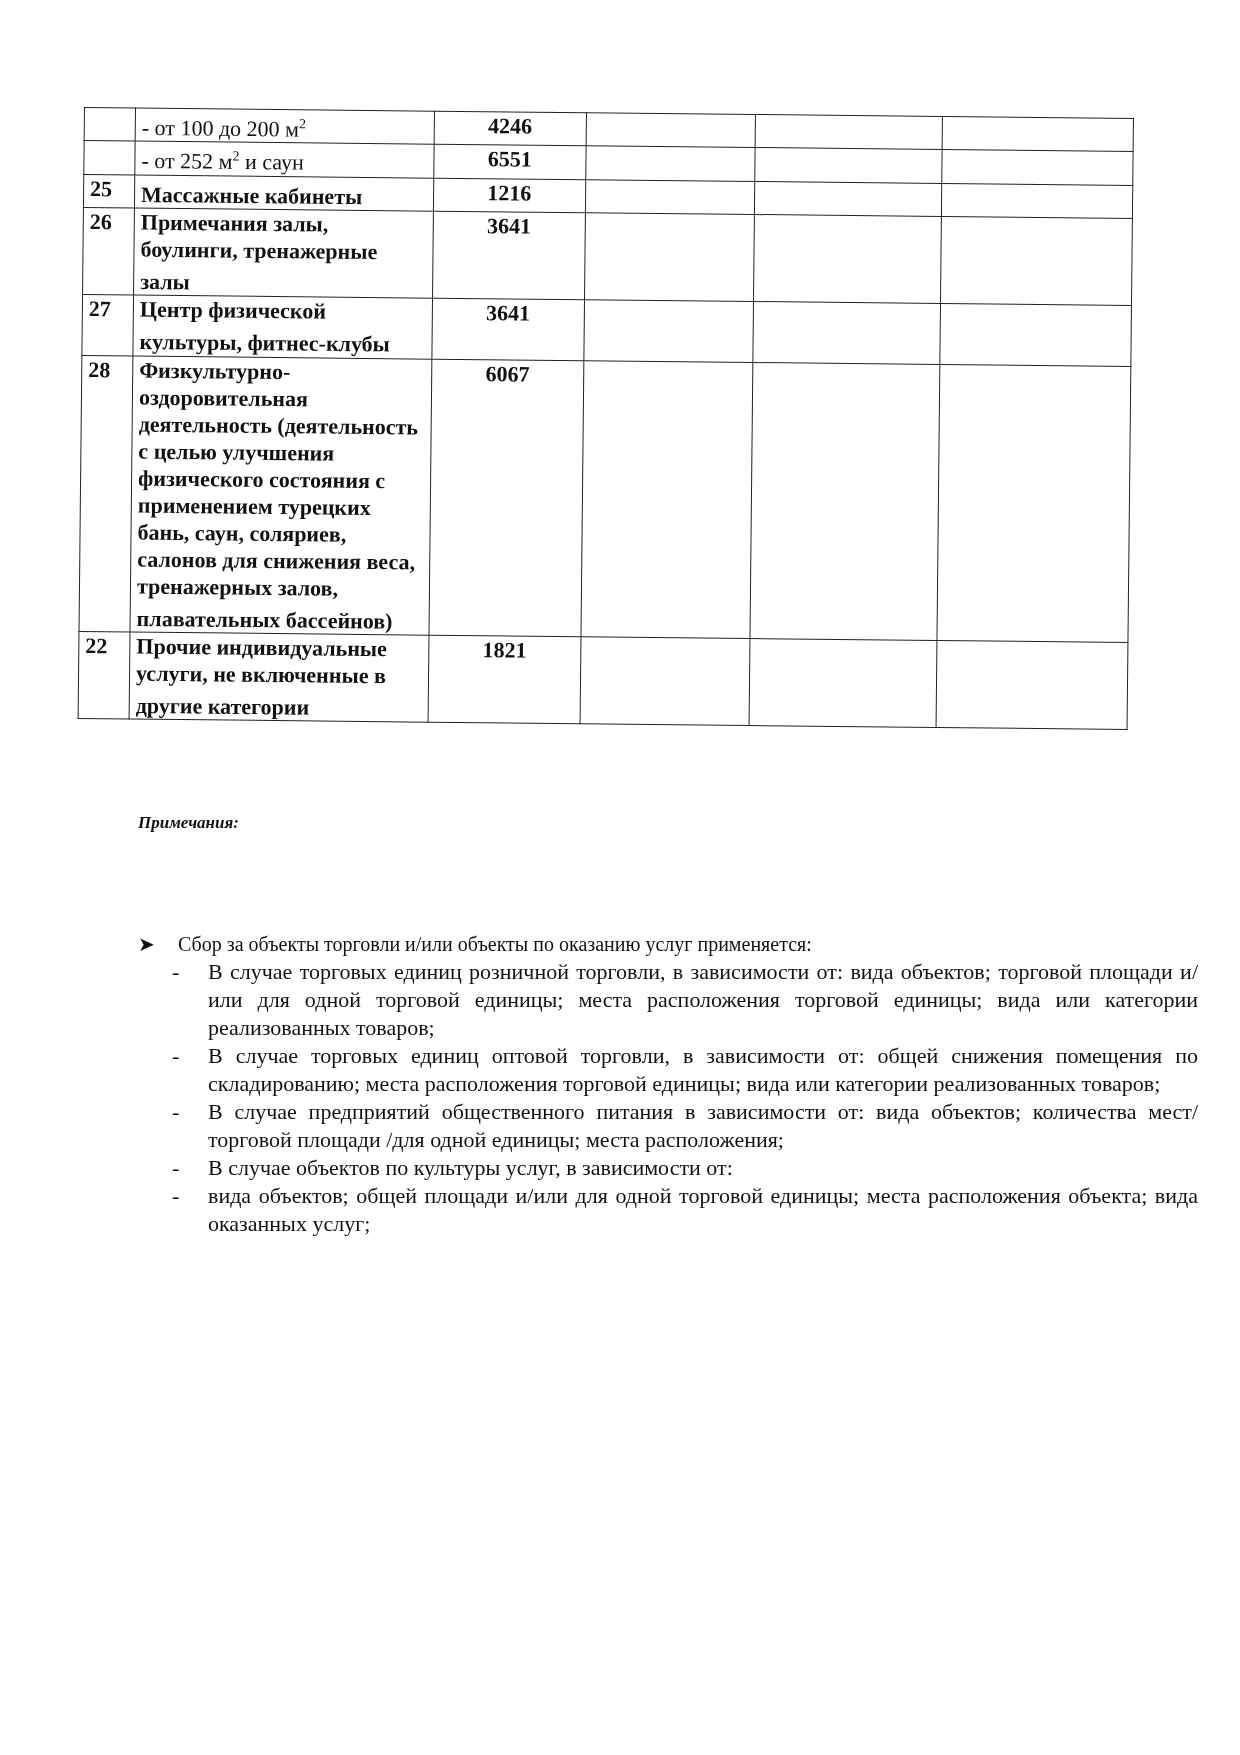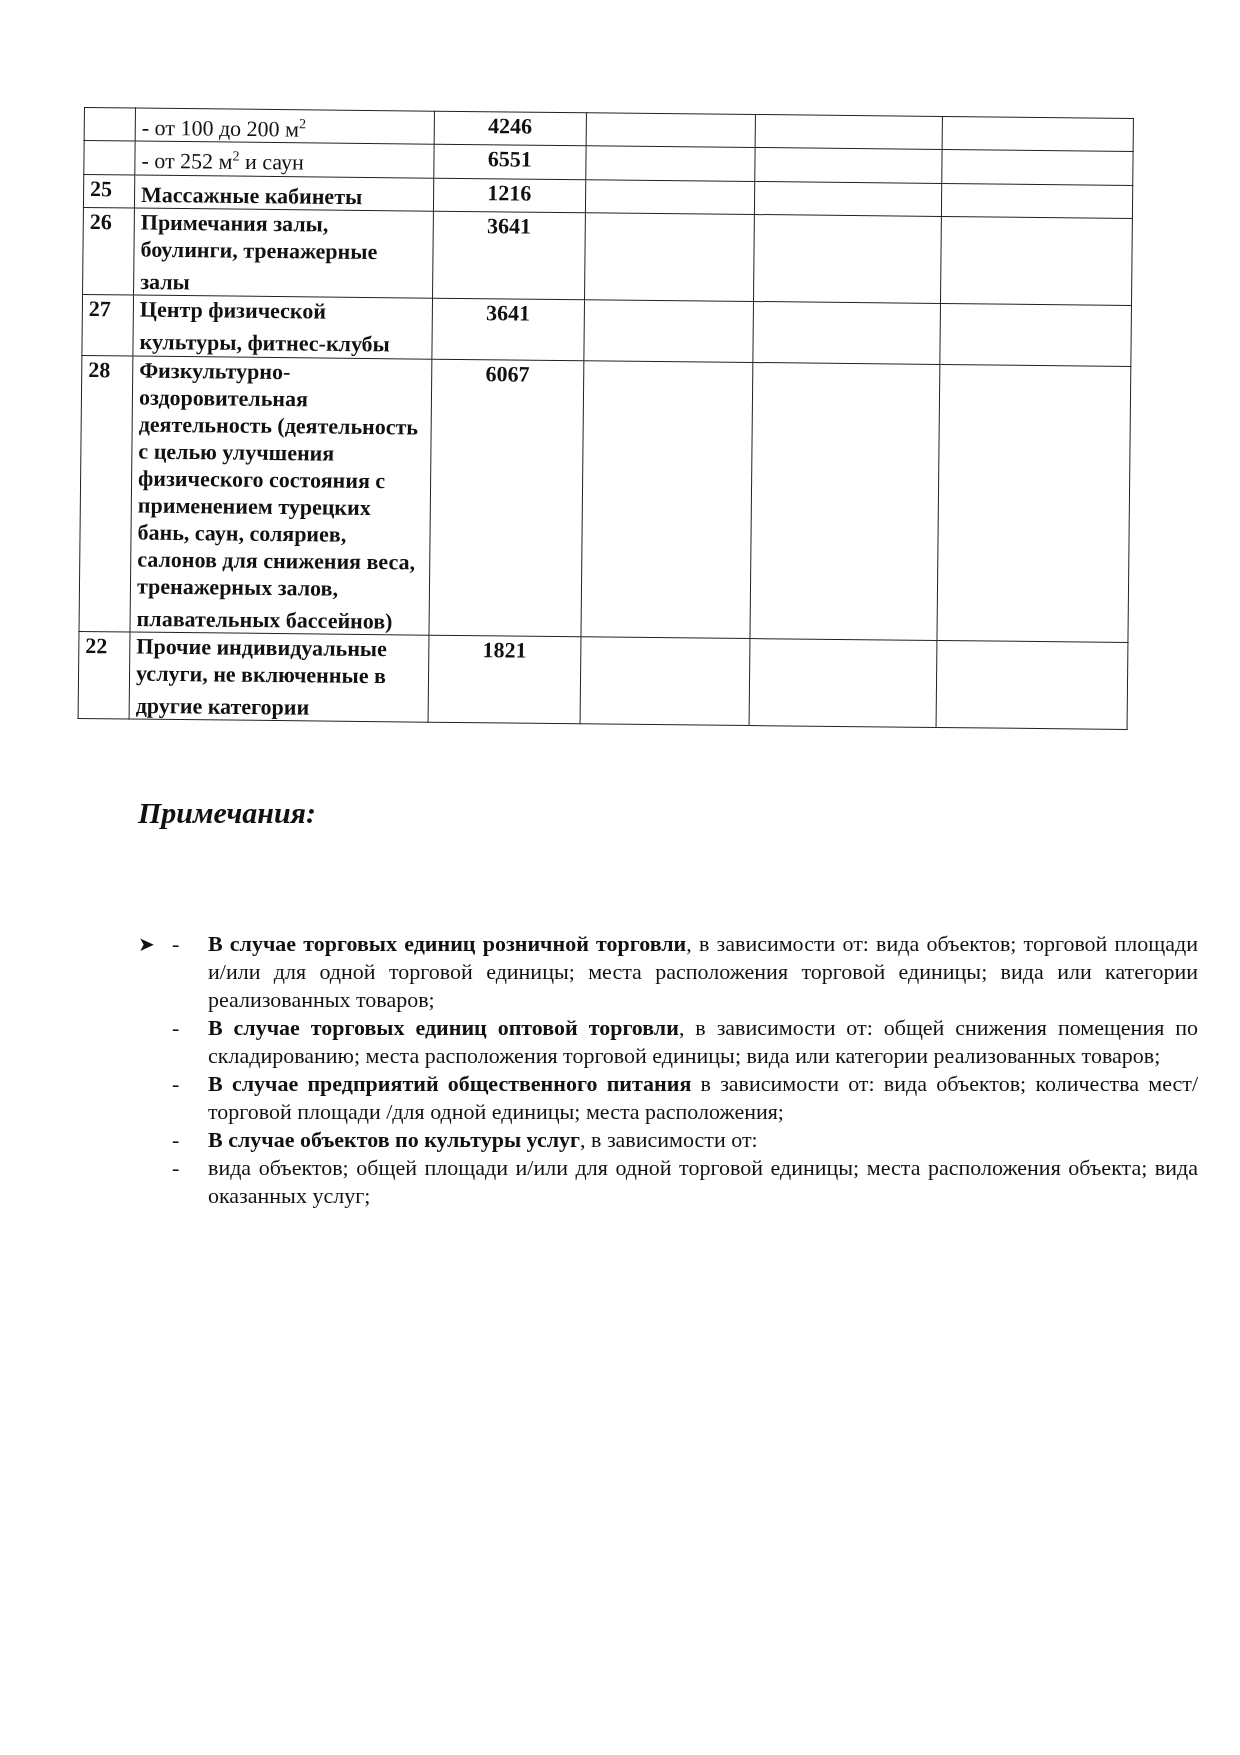--- a/index.html
+++ b/index.html
@@ -7,28 +7,28 @@
   .tbl { position: absolute; left: 84px; top: 107px; width: 1050px; border-collapse: collapse; transform: rotate(0.6deg); transform-origin: 0 0; }
   .tbl td { border: 1.5px solid #222; vertical-align: top; padding: 0 6px; font-size: 22px; line-height: 27px; }
   .tbl td.num { width: 40px; font-weight: bold; }
   .tbl td.name { width: 300px; font-weight: bold; }
   .tbl td.name.plain { font-weight: normal; }
   .tbl td.val { width: 150px; text-align: center; font-weight: bold; }
   .tbl td.e1 { width: 175px; }
   .tbl td.e2 { width: 195px; }
   .tbl td.e3 { width: 200px; }
   sup { font-size: 14px; }
-  .notes-title { position: absolute; left: 138px; top: 796px; font-size: 30px; font-weight: bold; font-style: italic; }
+  .notes-title { position: absolute; left: 138px; top: 813px; font-size: 17px; font-weight: bold; font-style: italic; }
   .notes { position: absolute; left: 138px; top: 930px; width: 1060px; font-size: 22px; line-height: 28px; }
   .intro { position: relative; padding-left: 40px; font-size: 20px; }
   .intro .arrow { position: absolute; left: 0; top: 0; }
   ul.sub { list-style: none; margin: 0; padding: 0 0 0 70px; }
   ul.sub li { position: relative; text-align: justify; }
   ul.sub li .dash { position: absolute; left: -36px; }
-  b { font-weight: bold; }
+  b { font-weight: normal; }
 </style>
 </head>
 <body>
 
 <table class="tbl">
   <tbody id="tbody">
       <tr>
         <td class="num"></td>
         <td class="name plain"><span>- от 100 до 200 м</span><sup>2</sup><span></span></td>
         <td class="val">4246</td>
@@ -85,20 +85,21 @@
         <td class="e3"></td>
       </tr>
     </tbody>
 </table>
 
 <div class="notes-title">Примечания:</div>
 
 <div class="notes">
   <div class="intro">
     <span class="arrow">➤</span>
+    <span>Сбор за объекты торговли и/или объекты по оказанию услуг применяется:</span>
   </div>
   <ul class="sub" id="notes-list">
       <li><span class="dash">-</span><b>В случае торговых единиц розничной торговли</b><span>, в зависимости от: вида объектов; торговой площади и/или для одной торговой единицы; места расположения торговой единицы; вида или категории реализованных товаров;</span></li>
       <li><span class="dash">-</span><b>В случае торговых единиц оптовой торговли</b><span>, в зависимости от: общей снижения помещения по складированию; места расположения торговой единицы; вида или категории реализованных товаров;</span></li>
       <li><span class="dash">-</span><b>В случае предприятий общественного питания</b><span> в зависимости от: вида объектов; количества мест/торговой площади /для одной единицы; места расположения;</span></li>
       <li><span class="dash">-</span><b>В случае объектов по культуры услуг</b><span>, в зависимости от:</span></li>
       <li><span class="dash">-</span><b></b><span>вида объектов; общей площади и/или для одной торговой единицы; места расположения объекта; вида оказанных услуг;</span></li>
     </ul>
 </div>
 

